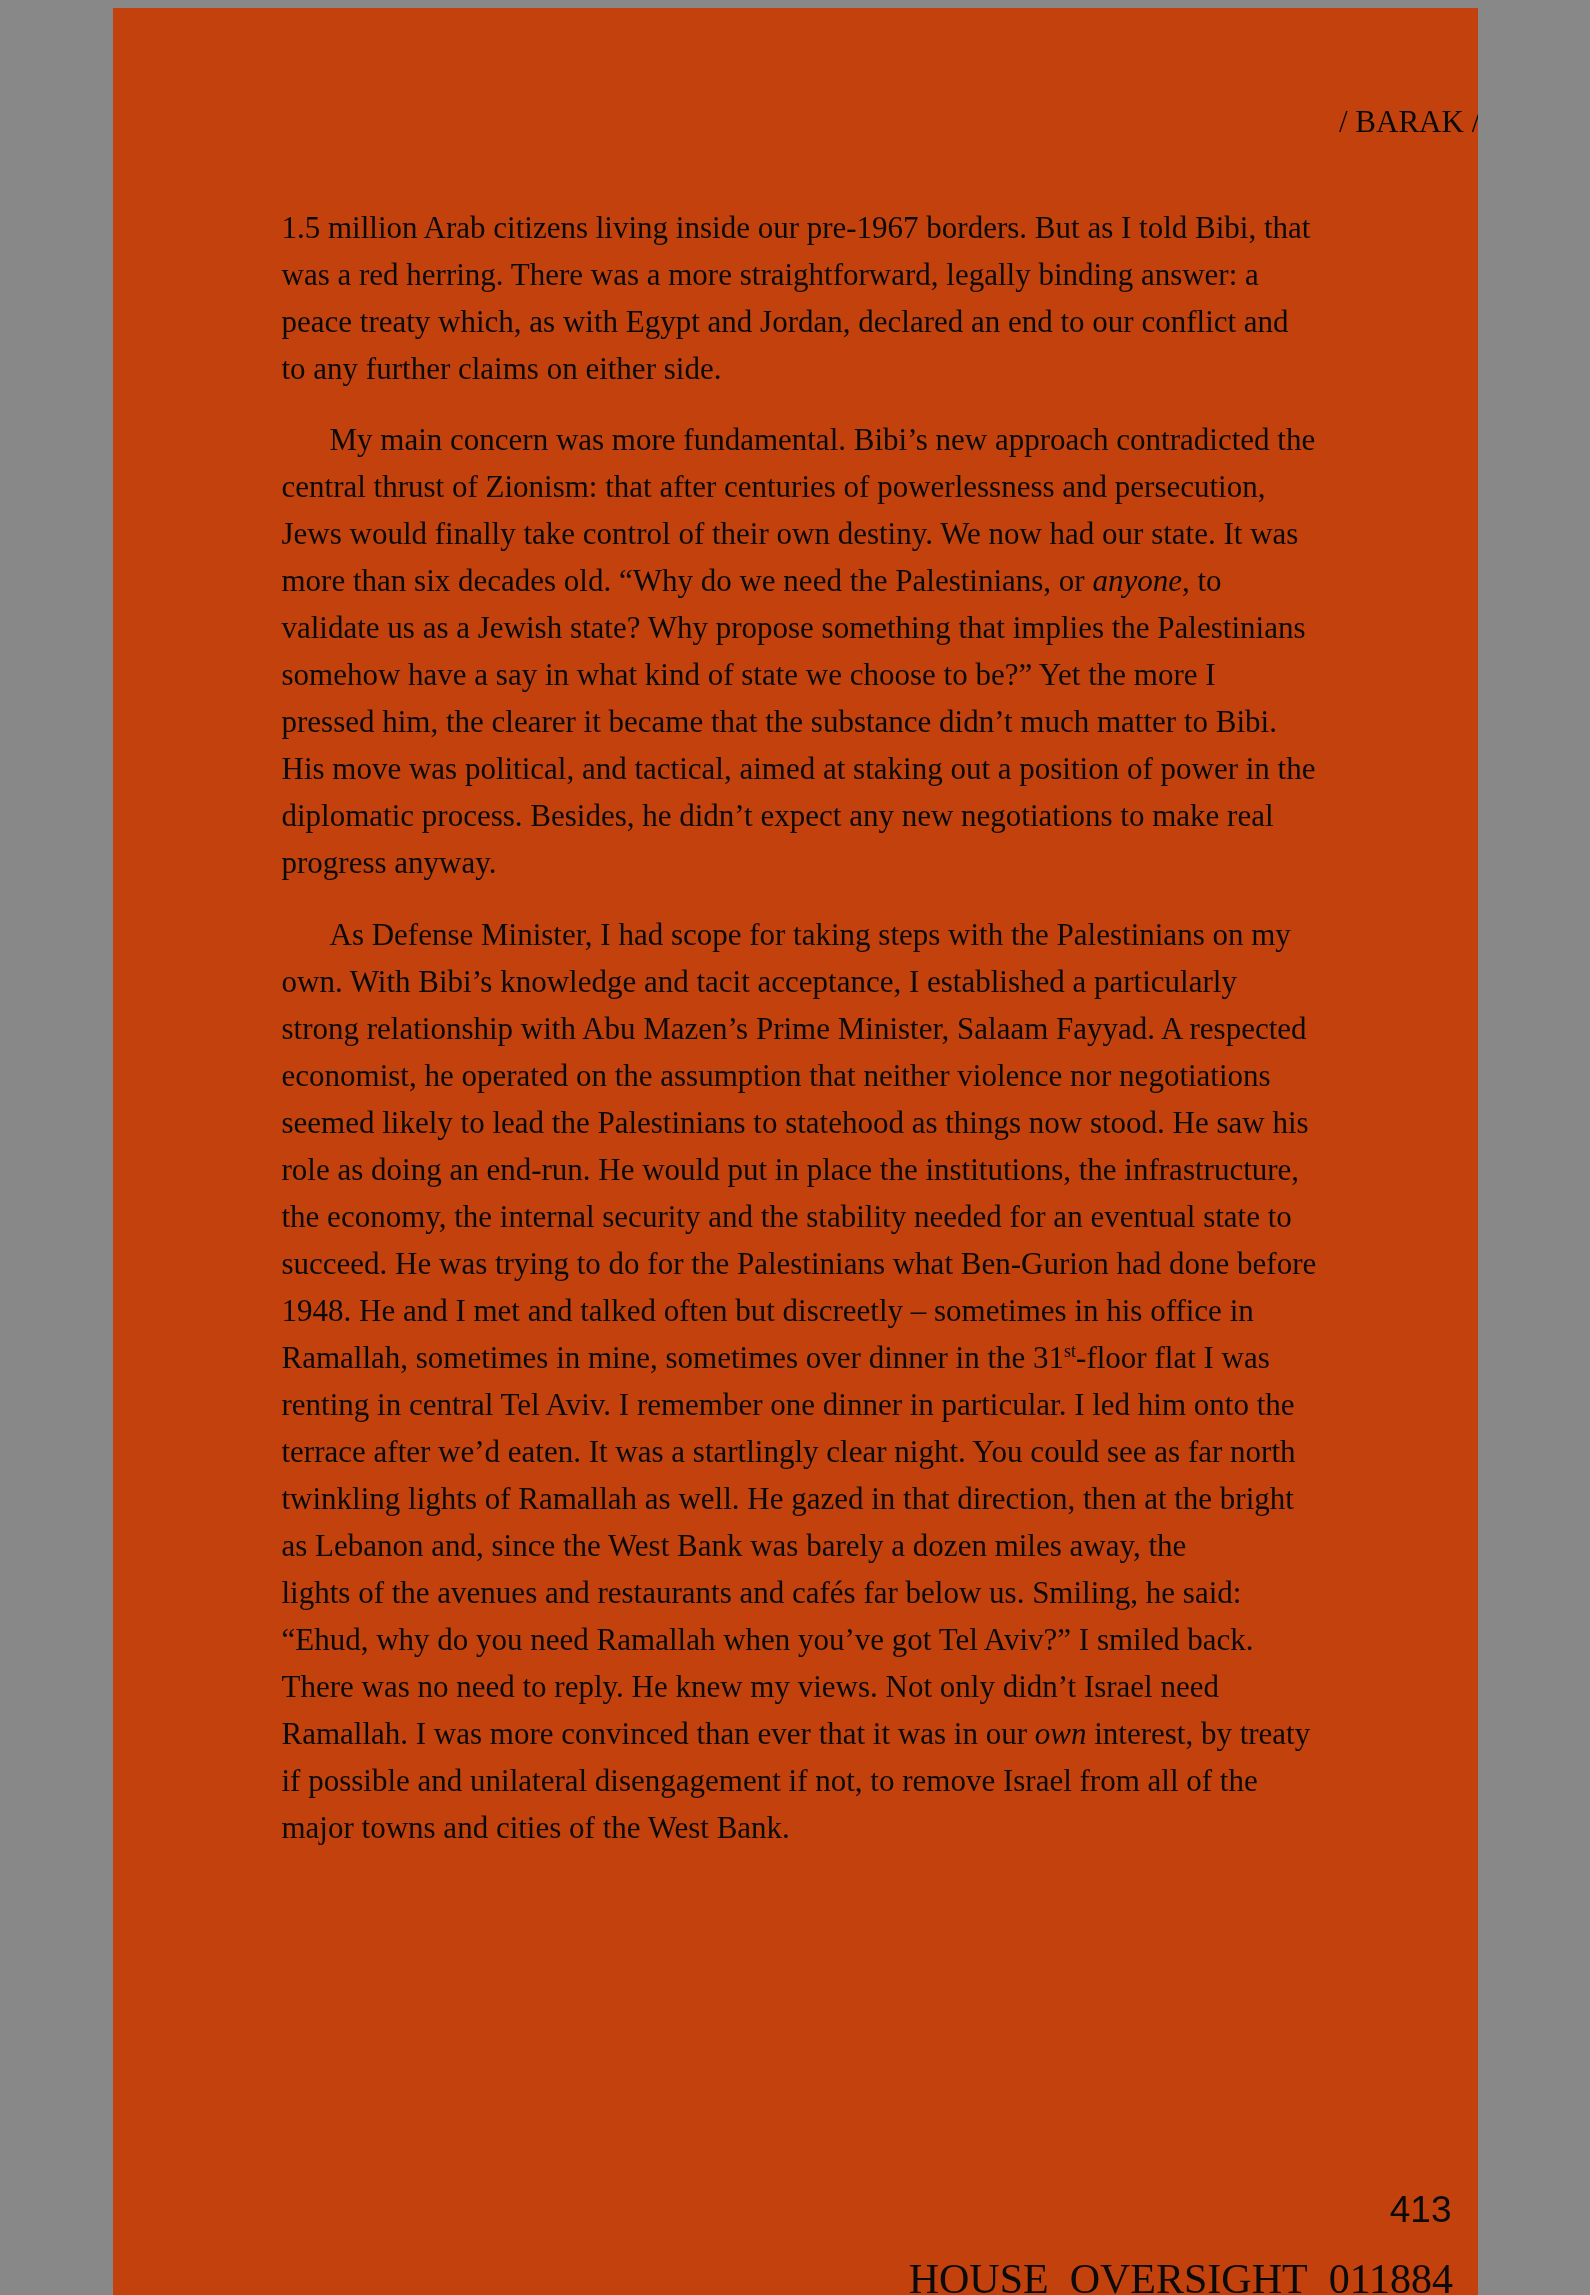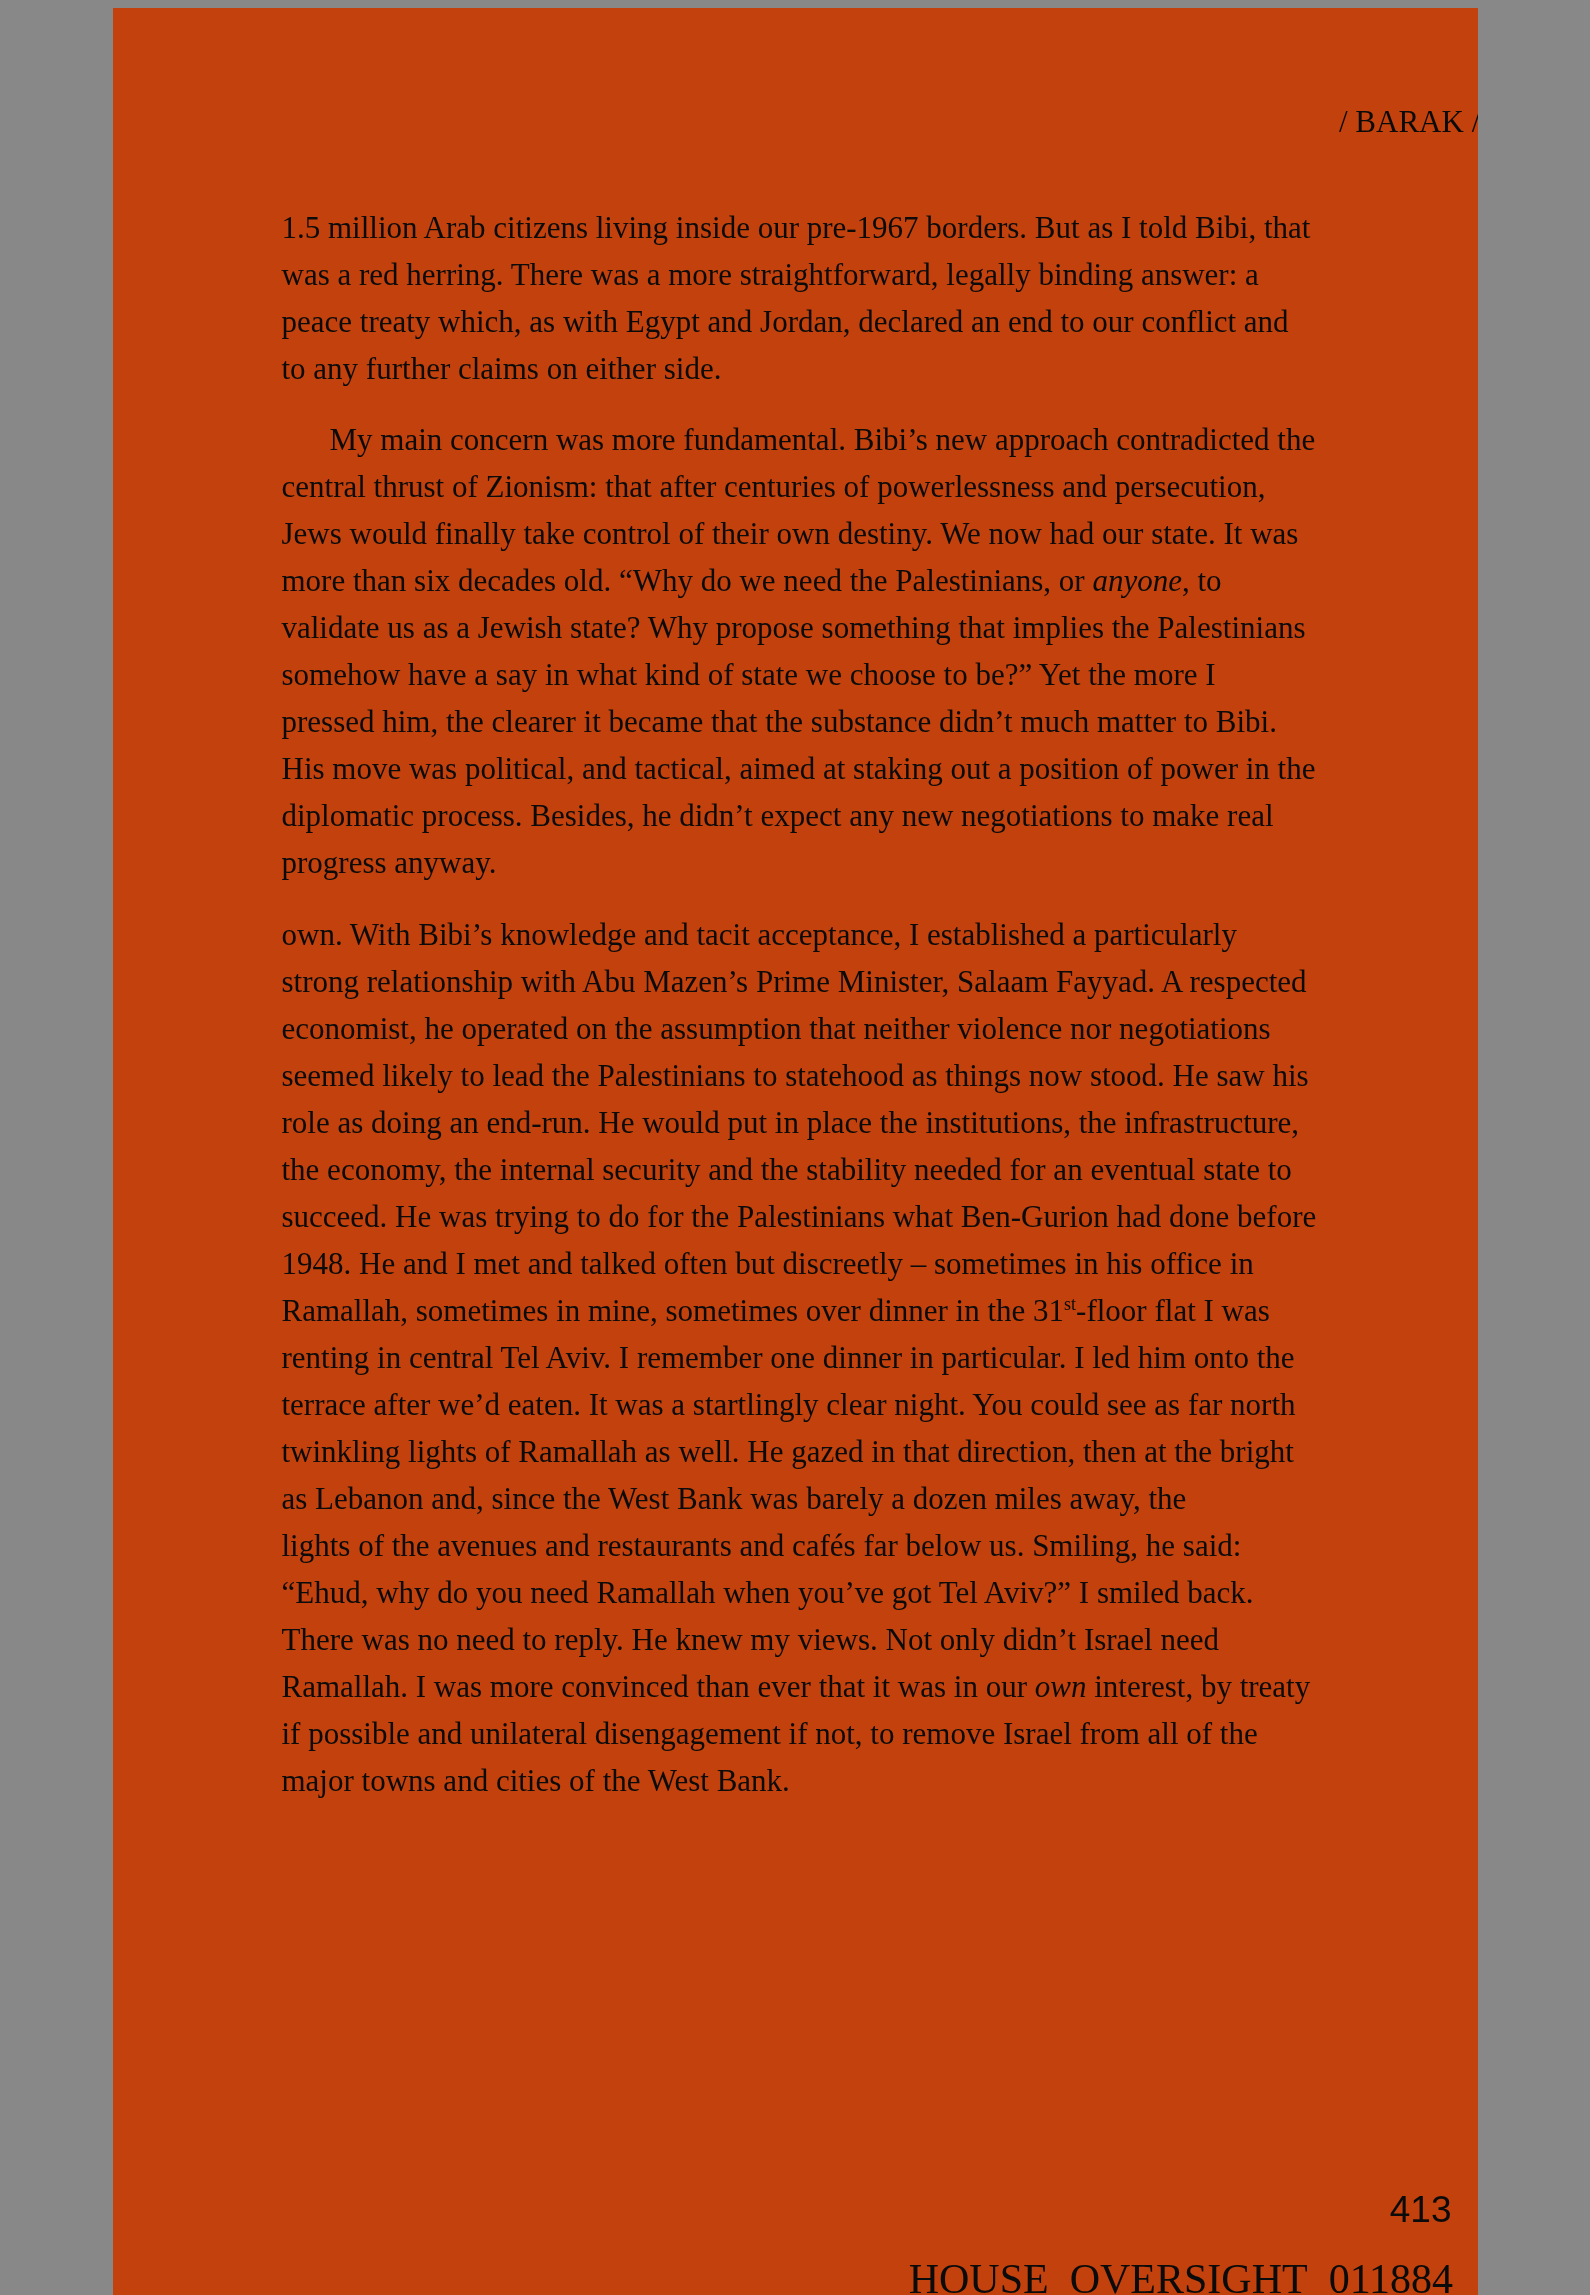--- a/index.html
+++ b/index.html
@@ -77,20 +77,21 @@
         <div class="line"><span>Jews would finally take control of their own destiny. We now had our state. It was</span></div>
         <div class="line"><span>more than six decades old. “Why do we need the Palestinians, or </span><i>anyone</i><span>, to</span></div>
         <div class="line"><span>validate us as a Jewish state? Why propose something that implies the Palestinians</span></div>
         <div class="line"><span>somehow have a say in what kind of state we choose to be?” Yet the more I</span></div>
         <div class="line"><span>pressed him, the clearer it became that the substance didn’t much matter to Bibi.</span></div>
         <div class="line"><span>His move was political, and tactical, aimed at staking out a position of power in the</span></div>
         <div class="line"><span>diplomatic process. Besides, he didn’t expect any new negotiations to make real</span></div>
         <div class="line"><span>progress anyway.</span></div>
       </div>
       <div class="paragraph">
+        <div class="line indent"><span>As Defense Minister, I had scope for taking steps with the Palestinians on my</span></div>
         <div class="line"><span>own. With Bibi’s knowledge and tacit acceptance, I established a particularly</span></div>
         <div class="line"><span>strong relationship with Abu Mazen’s Prime Minister, Salaam Fayyad. A respected</span></div>
         <div class="line"><span>economist, he operated on the assumption that neither violence nor negotiations</span></div>
         <div class="line"><span>seemed likely to lead the Palestinians to statehood as things now stood. He saw his</span></div>
         <div class="line"><span>role as doing an end-run. He would put in place the institutions, the infrastructure,</span></div>
         <div class="line"><span>the economy, the internal security and the stability needed for an eventual state to</span></div>
         <div class="line"><span>succeed. He was trying to do for the Palestinians what Ben-Gurion had done before</span></div>
         <div class="line"><span>1948. He and I met and talked often but discreetly – sometimes in his office in</span></div>
         <div class="line"><span>Ramallah, sometimes in mine, sometimes over dinner in the 31</span><sup>st</sup><span>-floor flat I was</span></div>
         <div class="line"><span>renting in central Tel Aviv. I remember one dinner in particular. I led him onto the</span></div>

